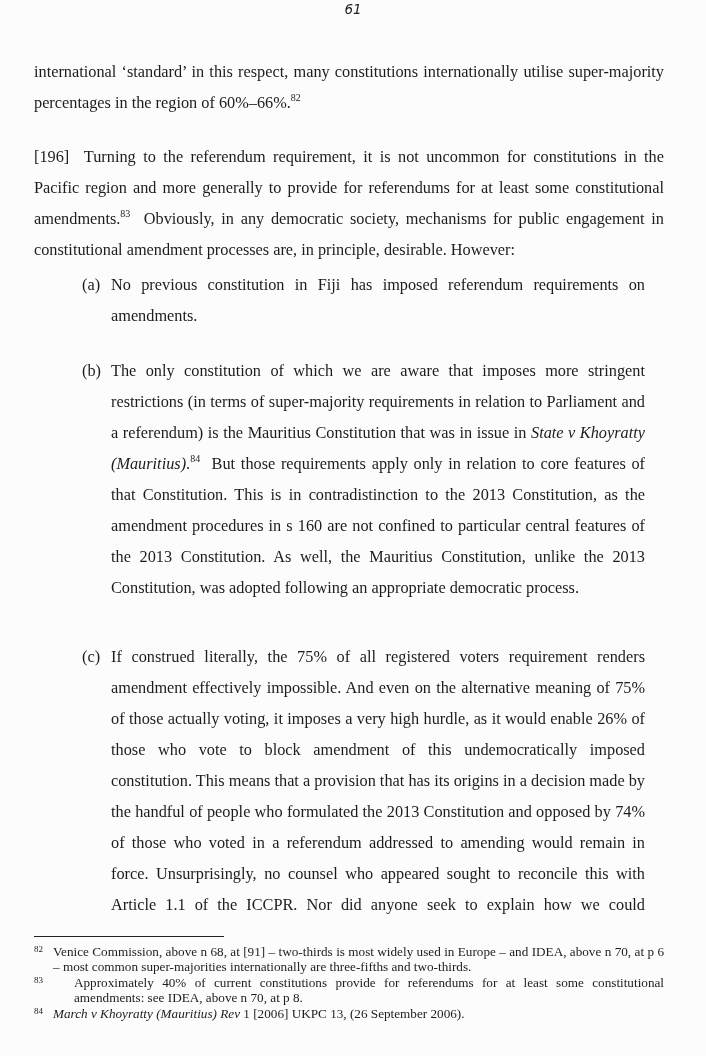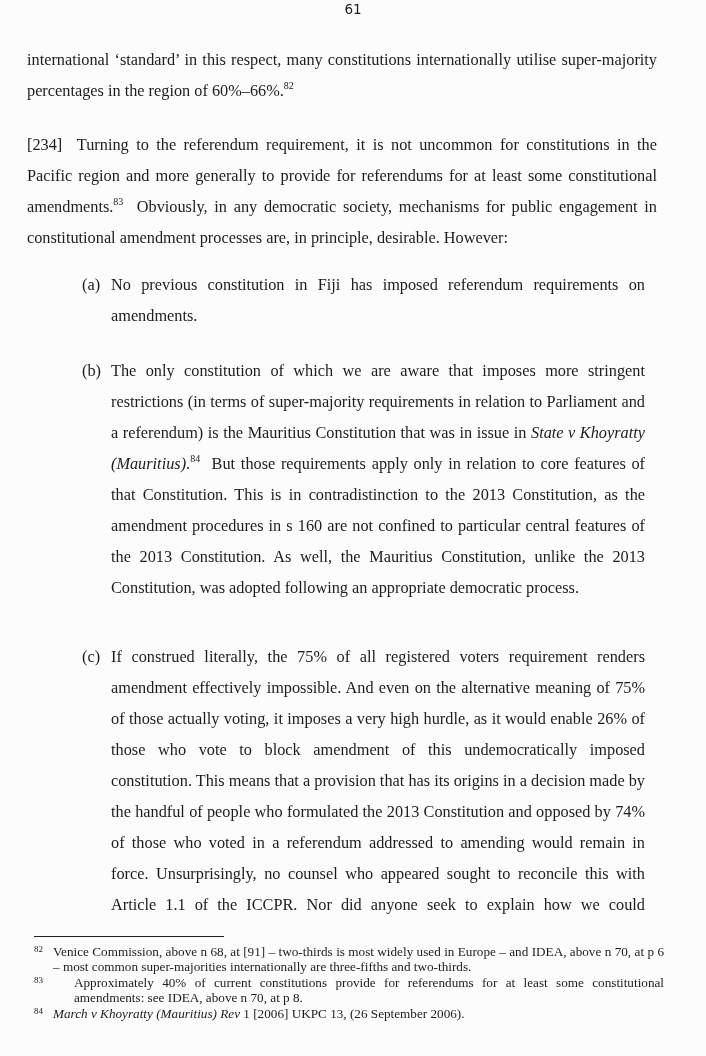--- a/index.html
+++ b/index.html
@@ -6,25 +6,27 @@
     body {
       width: 706px; height: 1056px; overflow: hidden;
       background: #fcfcfc; color: #1c1c1c;
       font-family: "Liberation Serif", serif;
       position: relative;
     }
     .page-number {
       position: absolute; top: 0; left: 0; width: 706px; text-align: center;
       font-family: "DejaVu Sans", sans-serif; font-size: 13.5px; top: 0px; line-height: 18px;
       color: #222;
+      font-style: italic;
     }
     .body-text { font-size: 16.3px; line-height: 31px; }
     .para {
-      position: absolute; left: 27px; width: 630px;
+      position: absolute; left: 34px; width: 630px;
       text-align: justify;
+      margin-top: 12px;
     }
     .p-cont { top: 44px; }
     .p-234 { top: 129px; }
     .just-last::after { content: ""; display: inline-block; width: 100%; }
     .sub {
       position: absolute; left: 82px; width: 582px;
     }
     .sub .label { position: absolute; left: 0; top: 0; }
     .sub .txt { margin-left: 29px; width: 534px; text-align: justify; }
     .sub-a { top: 269px; }
@@ -48,21 +50,21 @@
 </head>
 <body>
 
 <div class="page-number">61</div>
 
 <div class="para p-cont body-text">
   <span>international ‘standard’ in this respect, many constitutions internationally utilise super-majority percentages in the region of 60%–66%.</span><sup>82</sup>
 </div>
 
 <div class="para p-234 body-text">
-  <span>[234]</span>&nbsp;
+  <span>[196]</span>&nbsp;
   <span>Turning to the referendum requirement, it is not uncommon for constitutions in the Pacific region and more generally to provide for referendums for at least some constitutional amendments.</span><sup>83</sup>&nbsp;
   <span>Obviously, in any democratic society, mechanisms for public engagement in constitutional amendment processes are, in principle, desirable.  However:</span>
 </div>
 
 <div class="sub sub-a body-text">
   <span class="label">(a)</span>
   <div class="txt">No previous constitution in Fiji has imposed referendum requirements on amendments.</div>
 </div>
 
 <div class="sub sub-b body-text">

